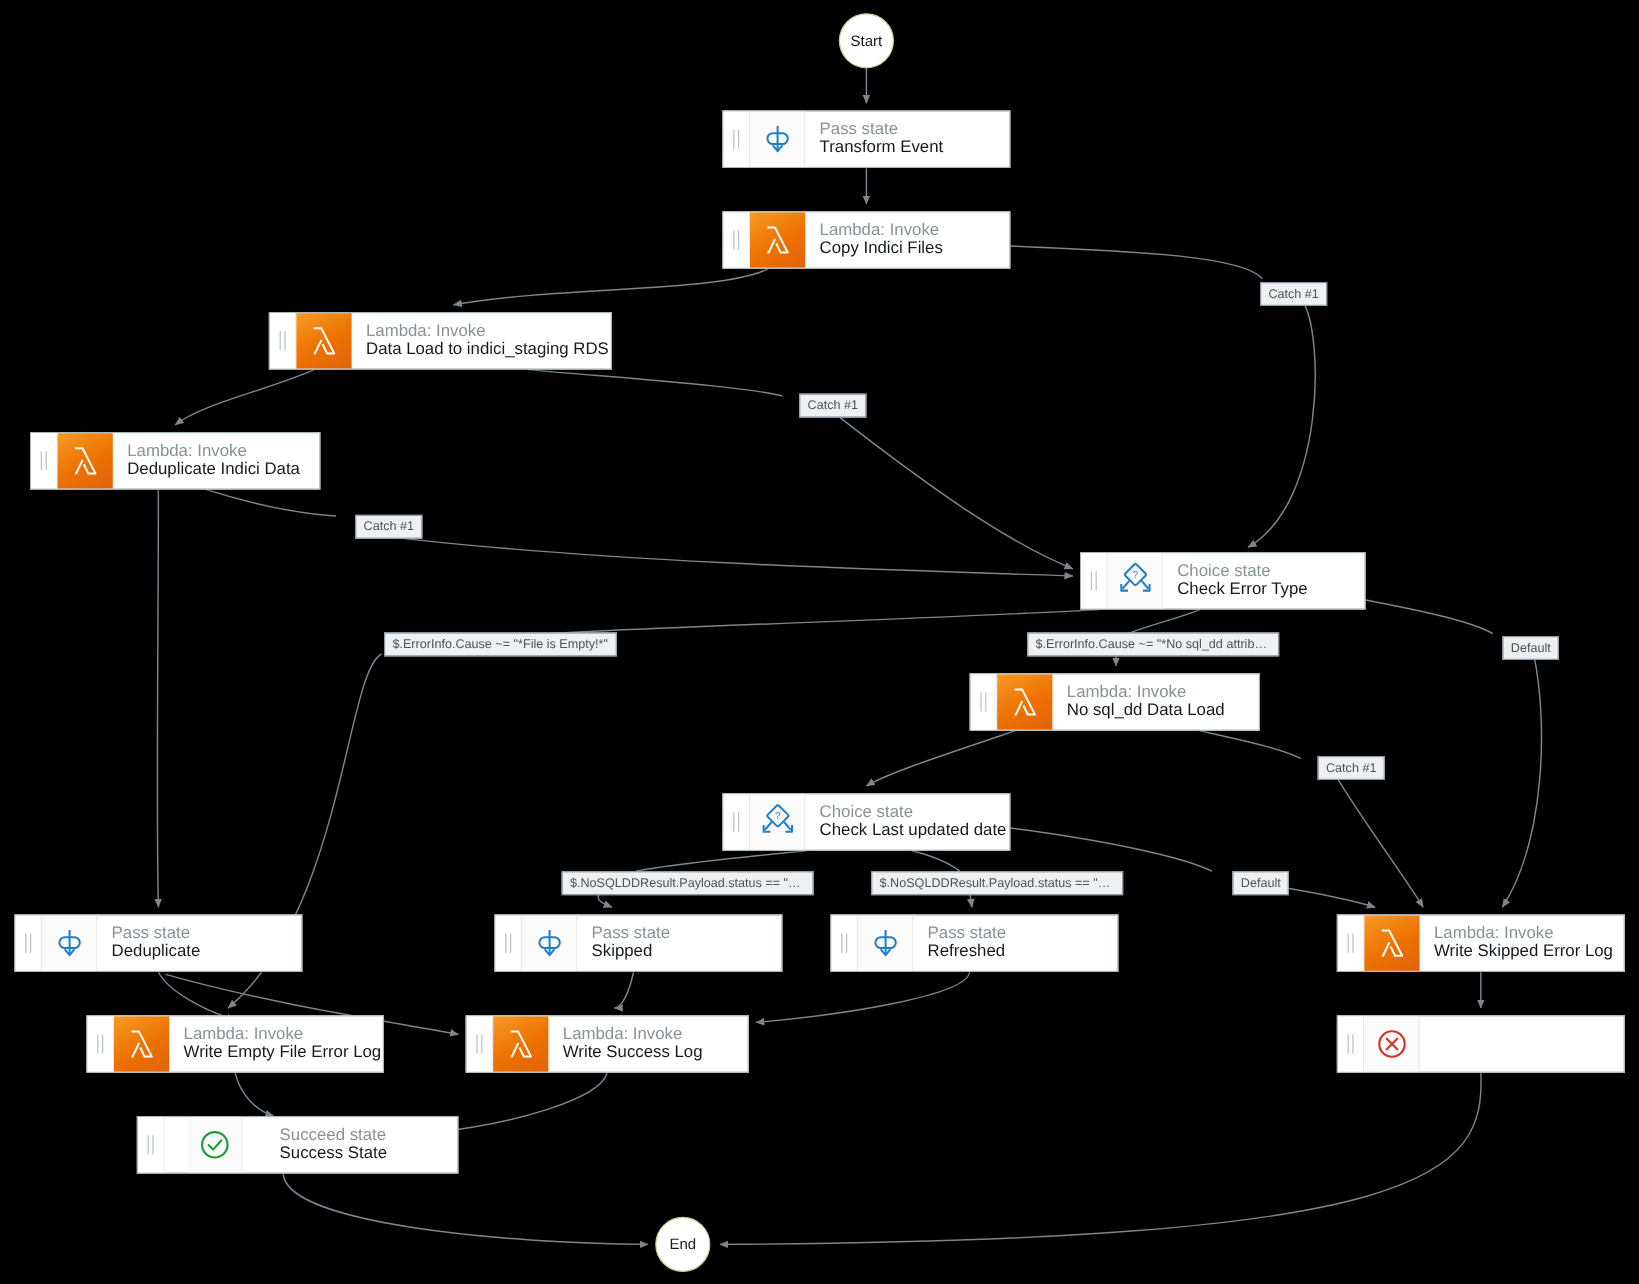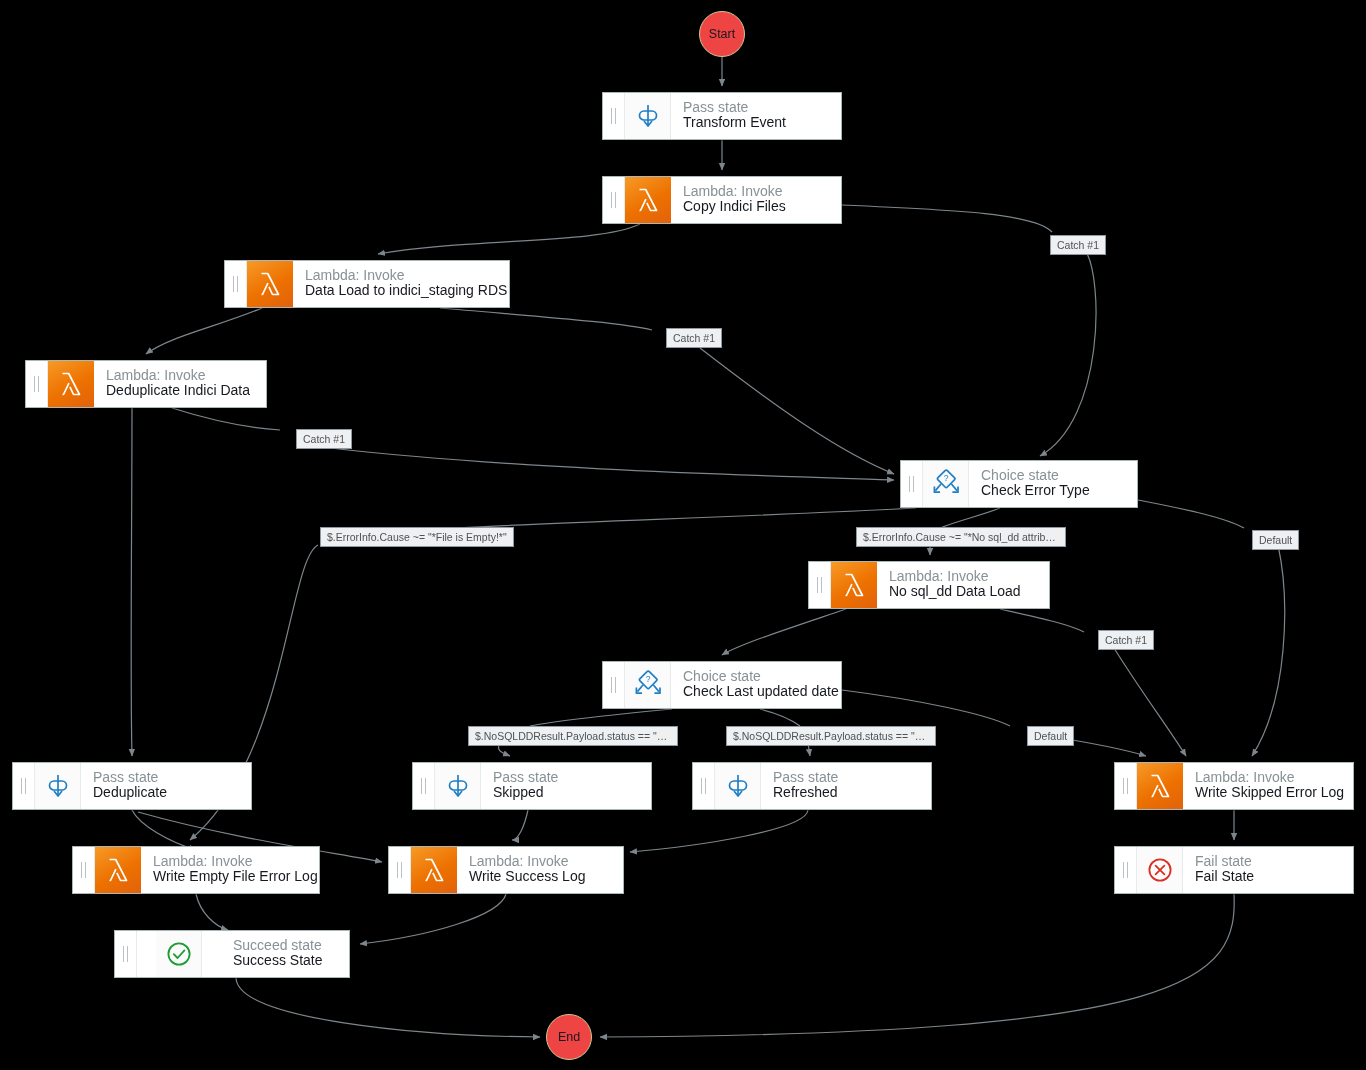--- a/index.html
+++ b/index.html
@@ -18,21 +18,21 @@
   #edge-layer {
     position: absolute; left: 0; top: 0;
     width: 1366px; height: 1070px;
     pointer-events: none;
   }
   
   .terminal {
     position: absolute;
     width: 46px; height: 46px;
     border-radius: 50%;
-    background: #ef4444;
+    background: #ffffff;
     border: 1px solid #cfc98f;
     display: flex; align-items: center; justify-content: center;
     font-size: 12.5px; color: #16191f;
     z-index: 5;
   }
   
   .node {
     position: absolute;
     height: 48px;
     background: #ffffff;
@@ -399,26 +399,22 @@
       <div class="node" style="left: 1114px; top: 846px; width: 240px;">
         <div class="grip">
           <i></i>
         </div>
         <div class="icon-cell plain">
           <svg width="28" height="28" viewBox="0 0 28 28">
             <circle cx="14" cy="14" r="10.6" fill="none" stroke="#d93025" stroke-width="1.8"></circle>
             <path d="M9.6 9.6 L18.4 18.4 M18.4 9.6 L9.6 18.4" stroke="#d93025" stroke-width="1.8" stroke-linecap="round"></path>
           </svg>
         </div>
-        <div class="labels">
-          <div class="kind">Fail state</div>
-          <div class="title">Fail State</div>
-        </div>
-      </div>
-      <div class="node" style="left: 114px; top: 930px; width: 236px; gap: 19px;">
+      </div>
+      <div class="node" style="left: 114px; top: 930px; width: 268px; gap: 19px;">
         <div class="grip">
           <i></i>
         </div>
         <div class="icon-cell plain">
           <svg width="28" height="28" viewBox="0 0 28 28">
             <circle cx="14" cy="14" r="10.6" fill="none" stroke="#1d9c34" stroke-width="1.8"></circle>
             <path d="M8.8 14.2 L12.6 18 L19.4 10.4" fill="none" stroke="#1d9c34" stroke-width="1.8" stroke-linecap="round" stroke-linejoin="round"></path>
           </svg>
         </div>
         <div class="labels">

